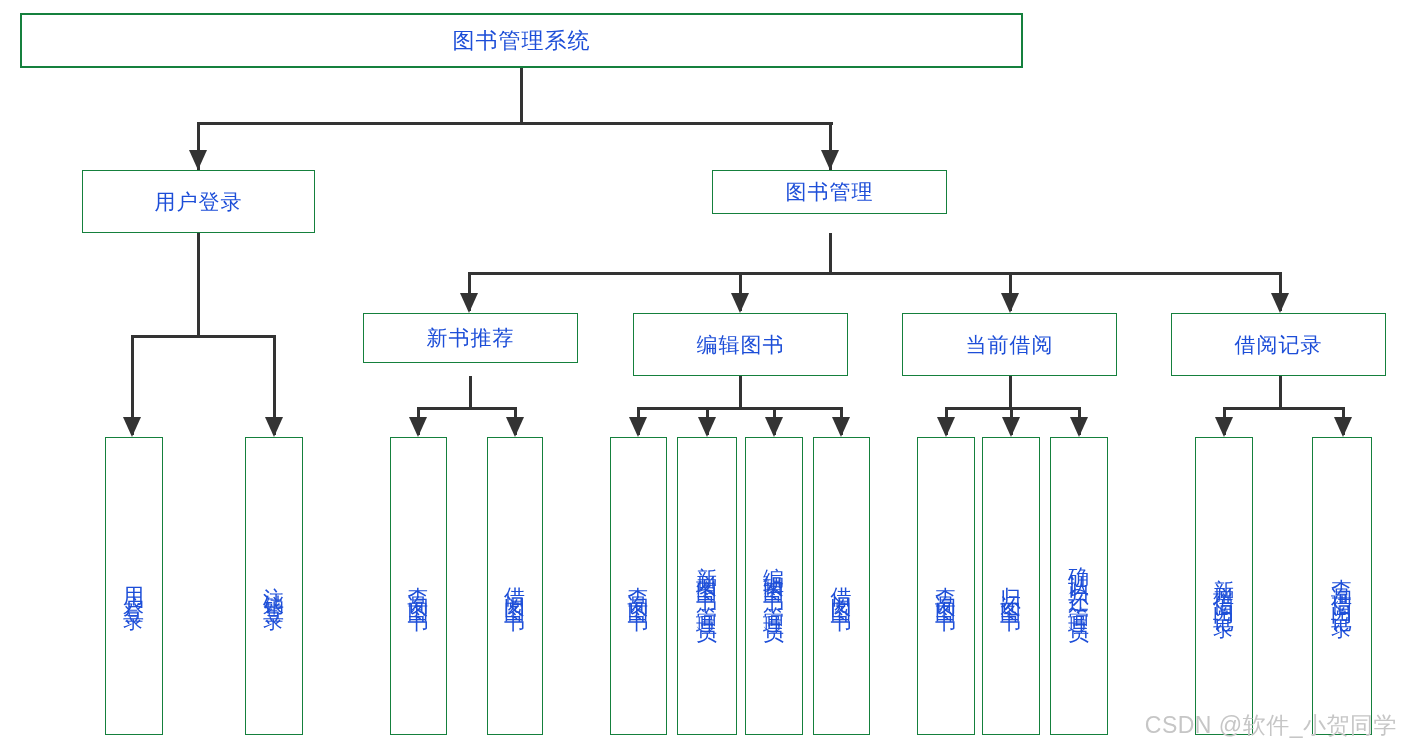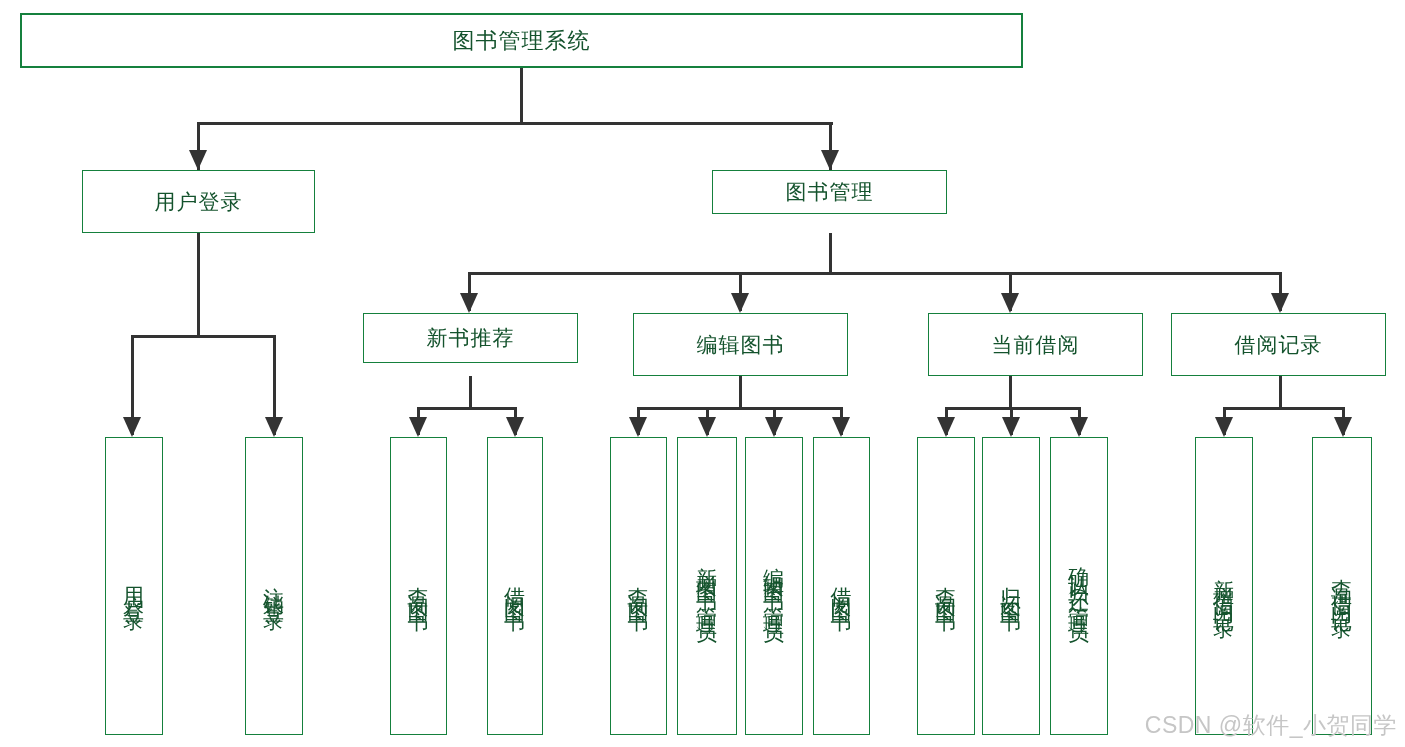--- a/index.html
+++ b/index.html
@@ -2,21 +2,21 @@
 <html><head>
 <meta charset="utf-8">
 <style>
   html,body{margin:0;padding:0;background:#ffffff;}
   #stage{
     position:relative;width:1405px;height:747px;background:#ffffff;
     font-family:"Liberation Sans","DejaVu Sans",sans-serif;overflow:hidden;
   }
   .box{
     position:absolute;box-sizing:border-box;background:#ffffff;
-    border:1px solid #15803d;color:#14532d;
+    border:1px solid #15803d;color:#1d4ed8;
     display:flex;align-items:center;justify-content:center;
     font-size:21px;letter-spacing:1px;z-index:2;
   }
   .box.title{border-width:2px;font-size:22px;}
   .leaf{
     font-size:21px;
   }
   .leaf .vtext{
     writing-mode:vertical-rl;text-orientation:mixed;
     letter-spacing:8px;line-height:1;white-space:nowrap;
@@ -74,21 +74,21 @@
   <div class="arrow" style="left:1001px;top:293px;"></div>
   <div class="vline" style="left:1279px;top:272px;height:39px;"></div>
   <div class="arrow" style="left:1271px;top:293px;"></div>
 
   <div class="box" style="left:363px;top:313px;width:215px;height:50px;">
     <span>新书推荐</span>
   </div>
   <div class="box" style="left:633px;top:313px;width:215px;height:63px;">
     <span>编辑图书</span>
   </div>
-  <div class="box" style="left:928px;top:313px;width:215px;height:63px;">
+  <div class="box" style="left:902px;top:313px;width:215px;height:63px;">
     <span>当前借阅</span>
   </div>
   <div class="box" style="left:1171px;top:313px;width:215px;height:63px;">
     <span>借阅记录</span>
   </div>
 
   <div class="vline" style="left:469px;top:376px;height:31px;"></div>
   <div class="hline" style="left:417px;top:407px;width:100px;"></div>
   <div class="vline" style="left:417px;top:407px;height:28px;"></div>
   <div class="arrow" style="left:409px;top:417px;"></div>

